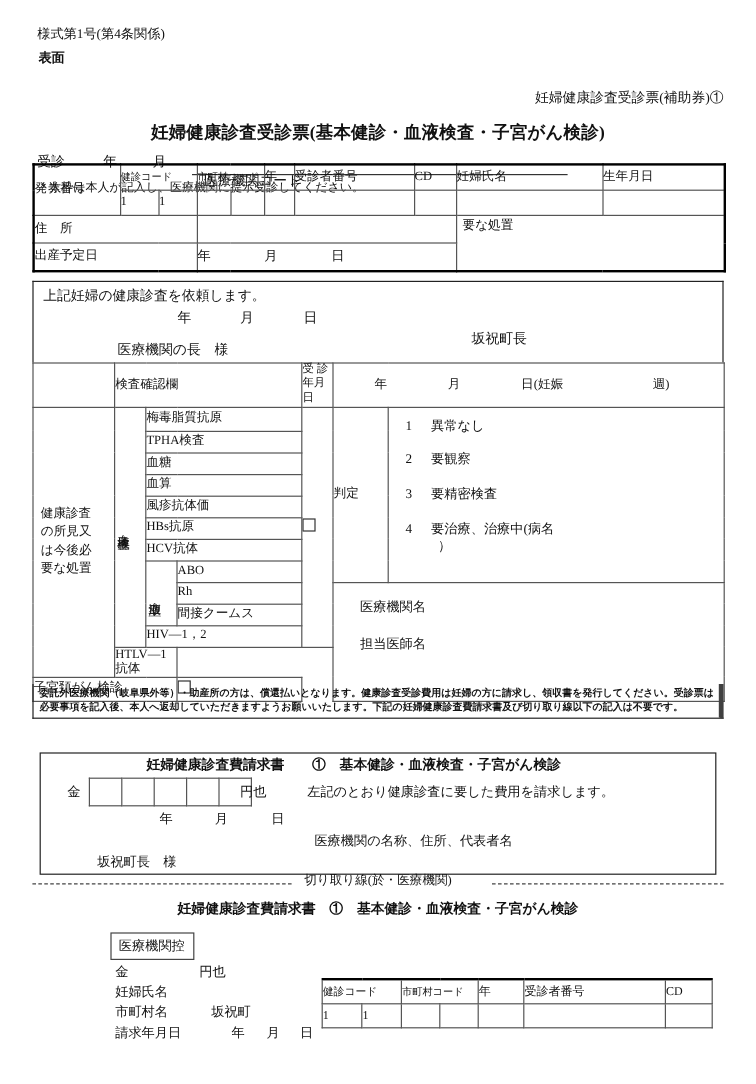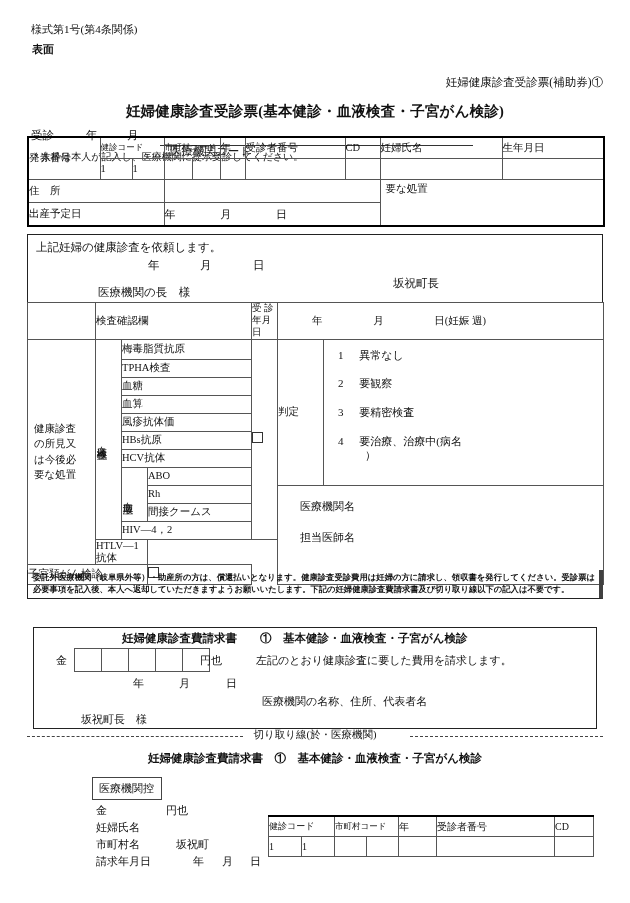--- a/index.html
+++ b/index.html
@@ -230,21 +230,21 @@
     </colgroup>
     <tbody>
 
       <tr>
         <td style="height:32px"></td>
         <td colspan="3">検査確認欄</td>
         <td colspan="1" style="font-size:9.5px; line-height:1.25;">受&nbsp;診<br>年月日</td>
         <td colspan="2" style="text-align:left; padding-left:34px;">
           <span style="margin-right:48px">年</span>
           <span style="margin-right:48px">月</span>
-          <span style="">日(妊娠</span>
+          <span style="margin-right:72px">日(妊娠</span>
           <span>週)</span>
         </td>
       </tr>
 
       <tr>
         <td rowspan="12" style="font-size:10.5px; line-height:1.45; padding:0 6px;">
           健康診査<br>の所見又<br>は今後必<br>要な処置
         </td>
         <td rowspan="11" style="width:26px;">
           <span class="vert-txt">血液検査</span>
@@ -304,21 +304,21 @@
         <td style="height:17px">Rh</td>
         <td rowspan="5" colspan="2" style="text-align:left; vertical-align:top; padding:14px 0 0 22px;">
           <div style="font-size:11px; margin-bottom:19px;">医療機関名</div>
           <div style="font-size:11px;">担当医師名</div>
         </td>
       </tr>
       <tr>
         <td style="height:17px">間接クームス</td>
       </tr>
       <tr>
-        <td colspan="2" style="height:17px">HIV―4，2</td>
+        <td colspan="2" style="height:17px">HIV―1，2</td>
       </tr>
       <tr>
         <td colspan="2" style="height:17px">HTLV―1抗体</td>
       </tr>
       <tr>
         <td colspan="3" style="height:19px">子宮頚がん検診</td>
         <td>
           <span class="chk"></span>
         </td>
       </tr>

